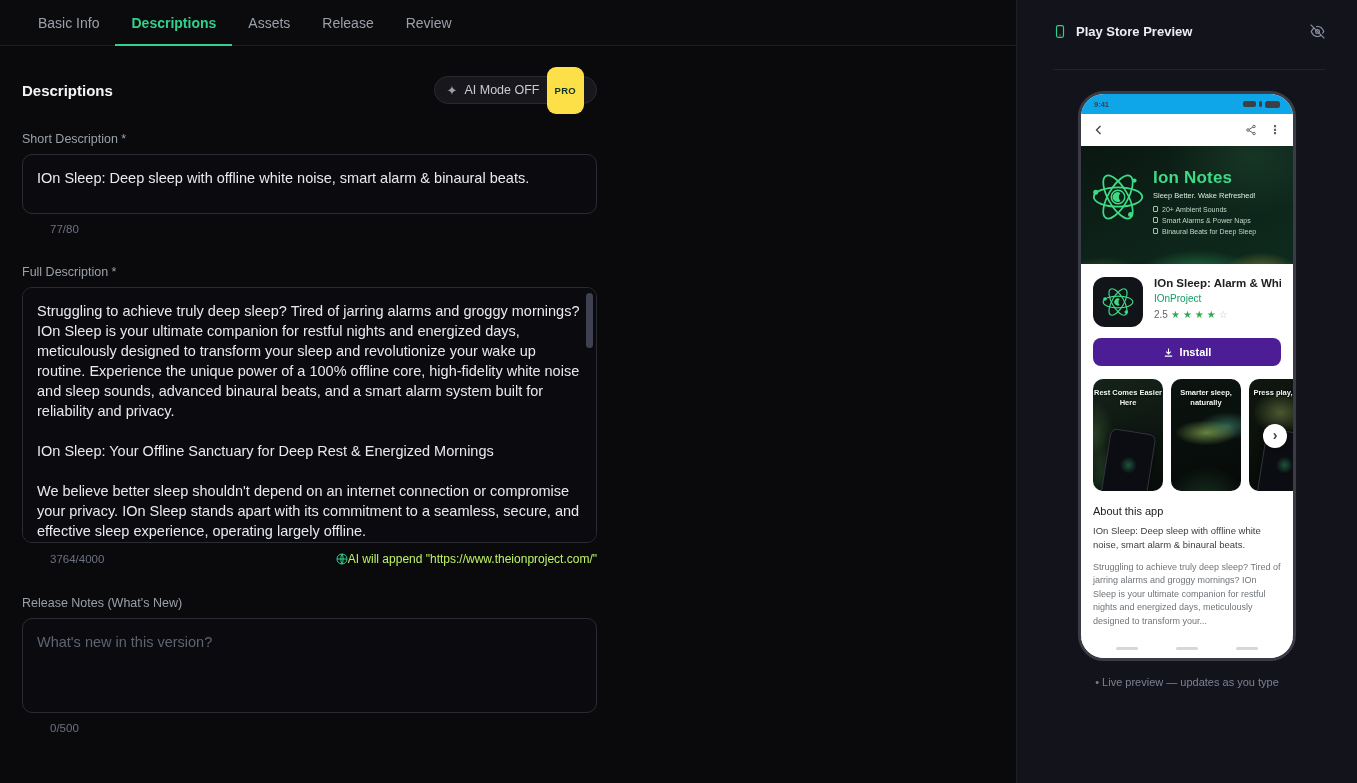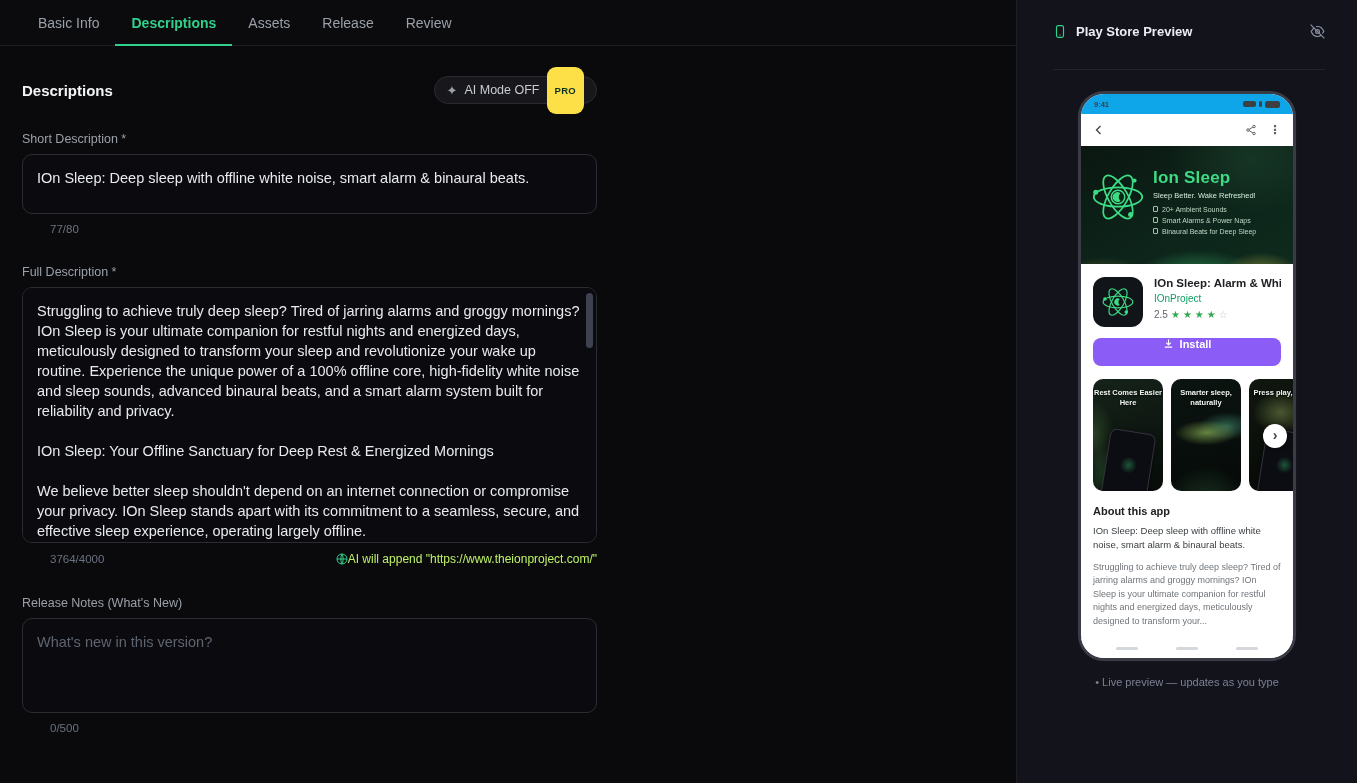--- a/index.html
+++ b/index.html
@@ -88,23 +88,23 @@
     display:flex; align-items:center; justify-content:center; flex:0 0 auto; }
   .listing-text { margin-left:11px; min-width:0; }
   .listing-title { font-size:11.5px; font-weight:700; color:#202124; white-space:nowrap;
     overflow:hidden; max-width:130px; }
   .listing-dev { font-size:10px; color:#0f9d63; margin-top:4px; }
   .rating-row { display:flex; align-items:center; gap:3px; margin-top:5px; }
   .rating-val { font-size:10px; color:#5f6368; }
   .star { font-size:10px; color:#34a853; line-height:1; }
   .star.empty { color:#c4c7c5; }
 
-  .install-btn { margin:11px 12px 0; height:28px; background:#8b5cf6; border:none;
+  .install-btn { margin:11px 12px 0; height:28px; background:#4c1d95; border:none;
     border-radius:8px; color:#fff; font-size:11px; font-weight:700; display:flex;
-    align-items:flex-start; justify-content:center; gap:6px; cursor:pointer;
+    align-items:center; justify-content:center; gap:6px; cursor:pointer;
     font-family:"Liberation Sans","DejaVu Sans",sans-serif; }
 
   .carousel { position:relative; margin-top:13px; padding:0 12px; display:flex; gap:8px;
     overflow:hidden; height:113px; }
   .shot { flex:0 0 70px; height:112px; border-radius:10px; position:relative; overflow:hidden; }
   .shot-caption { position:relative; z-index:2; text-align:center; font-size:7.5px;
     font-weight:700; color:#f1f5f2; padding-top:9px; line-height:1.3;
     text-shadow:0 1px 2px rgba(0,0,0,.6); }
   .shot1 { background: radial-gradient(40px 40px at 30% 85%, rgba(80,160,90,.5), transparent 70%),
     radial-gradient(30px 50px at 0% 50%, rgba(90,140,70,.35), transparent 70%),
@@ -120,21 +120,21 @@
     background:#0c0d12; border:1px solid #33343c; left:50%; bottom:-14px;
     transform:translateX(-50%) rotate(9deg); box-shadow:0 2px 8px rgba(0,0,0,.5); }
   .mini-phone .mp-glow { position:absolute; inset:6px; border-radius:5px;
     background:radial-gradient(12px 12px at 50% 45%, rgba(61,220,132,.35), transparent 70%); }
   .carousel-next { position:absolute; z-index:3; right:6px; top:50%; transform:translateY(-50%);
     width:24px; height:24px; border-radius:50%; background:#fff; border:none;
     box-shadow:0 1px 4px rgba(0,0,0,.35); color:#444; font-size:14px; font-weight:700;
     display:flex; align-items:center; justify-content:center; cursor:pointer; padding-bottom:2px; }
 
   .about { padding:13px 12px 0; flex:1; overflow:hidden; }
-  .about-heading { font-size:11px; font-weight:700; color:#202124; }
+  .about-heading { font-size:11px; font-weight:400; color:#202124; }
   .about-short { font-size:9.5px; color:#3c4043; line-height:1.45; margin-top:7px; }
   .about-preview { font-size:9px; color:#70757a; line-height:1.5; margin-top:9px; }
   .more-link { display:flex; align-items:center; gap:3px; font-size:9.5px; font-weight:700;
     color:#188a52; margin-top:7px; cursor:pointer; }
   .more-chev { font-size:8px; }
 
   .bottom-nav { height:20px; display:flex; align-items:center; justify-content:center;
     gap:38px; background:#fff; }
   .nav-dash { width:22px; height:3px; border-radius:2px; background:#d4d7db; }
 
@@ -248,21 +248,21 @@
               <ellipse cx="32" cy="32" rx="25" ry="10" transform="rotate(60 32 32)"></ellipse>
               <ellipse cx="32" cy="32" rx="25" ry="10" transform="rotate(120 32 32)"></ellipse>
             </g>
             <circle cx="32" cy="32" r="7" fill="#0c2418" stroke="#3ddc84" stroke-width="1.5"></circle>
             <path d="M34.5 28a5 5 0 1 0 0 8 5.6 5.6 0 0 1 0-8z" fill="#3ddc84"></path>
             <circle cx="9" cy="27" r="2.6" fill="#3ddc84"></circle>
             <circle cx="49" cy="15" r="2.2" fill="#3ddc84"></circle>
             <circle cx="45" cy="50" r="2.6" fill="#3ddc84"></circle>
           </svg>
           <div class="banner-text">
-            <div class="banner-title">Ion Sleep</div>
+            <div class="banner-title">Ion Notes</div>
             <div class="banner-tagline">Sleep Better. Wake Refreshed!</div>
             <div class="banner-bullets">
               <div class="bullet-row">
                   <span class="bullet-ico"></span>
                   <span>20+ Ambient Sounds</span>
                 </div>
               <div class="bullet-row">
                   <span class="bullet-ico"></span>
                   <span>Smart Alarms &amp; Power Naps</span>
                 </div>

